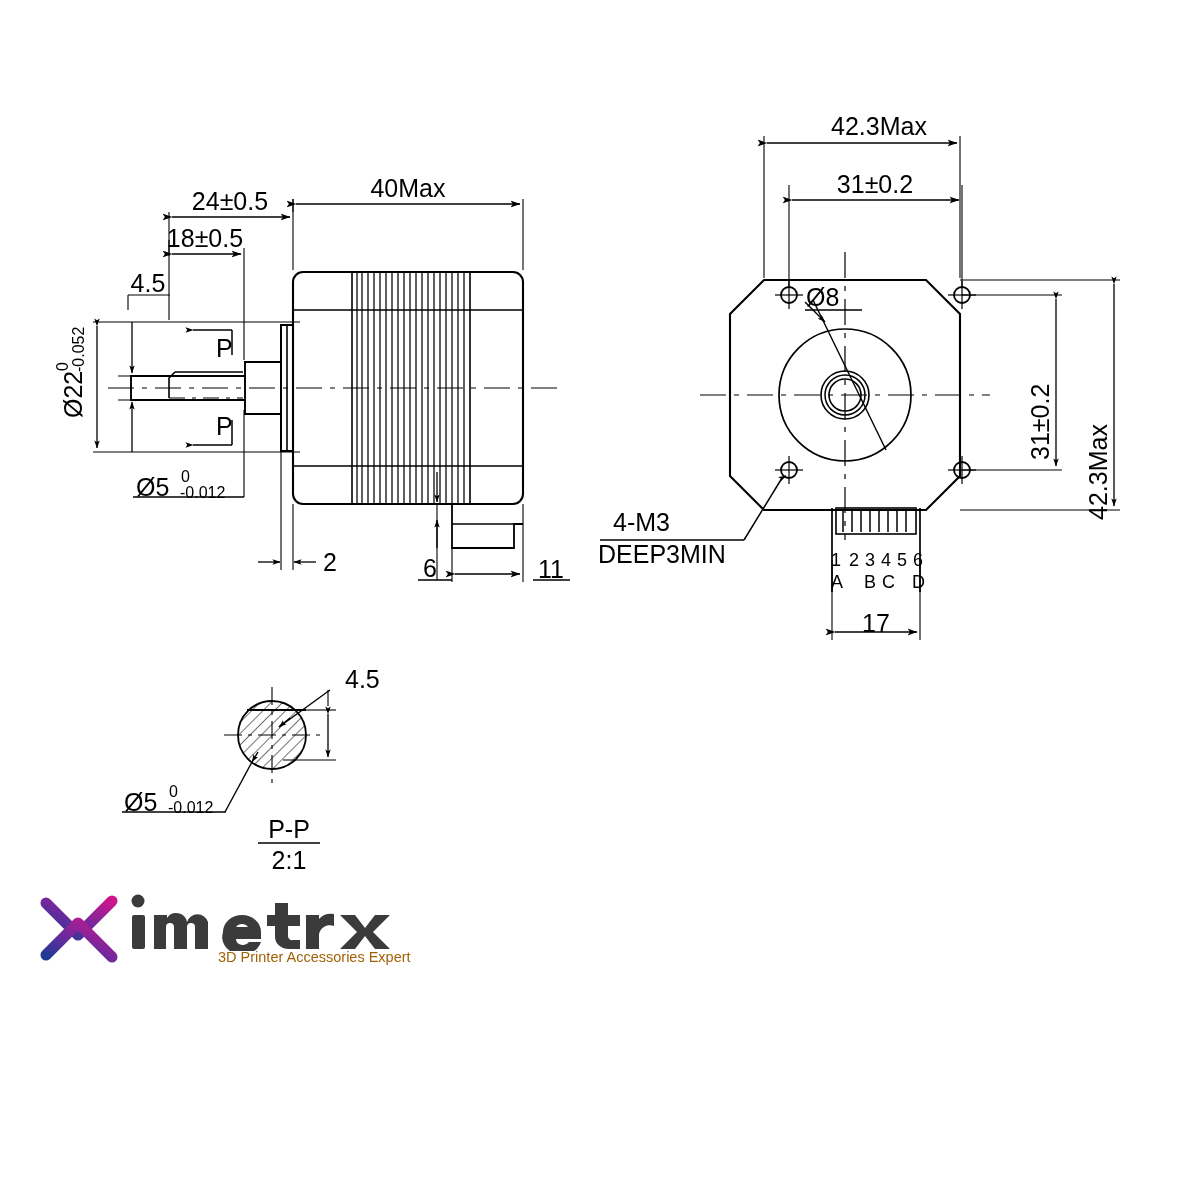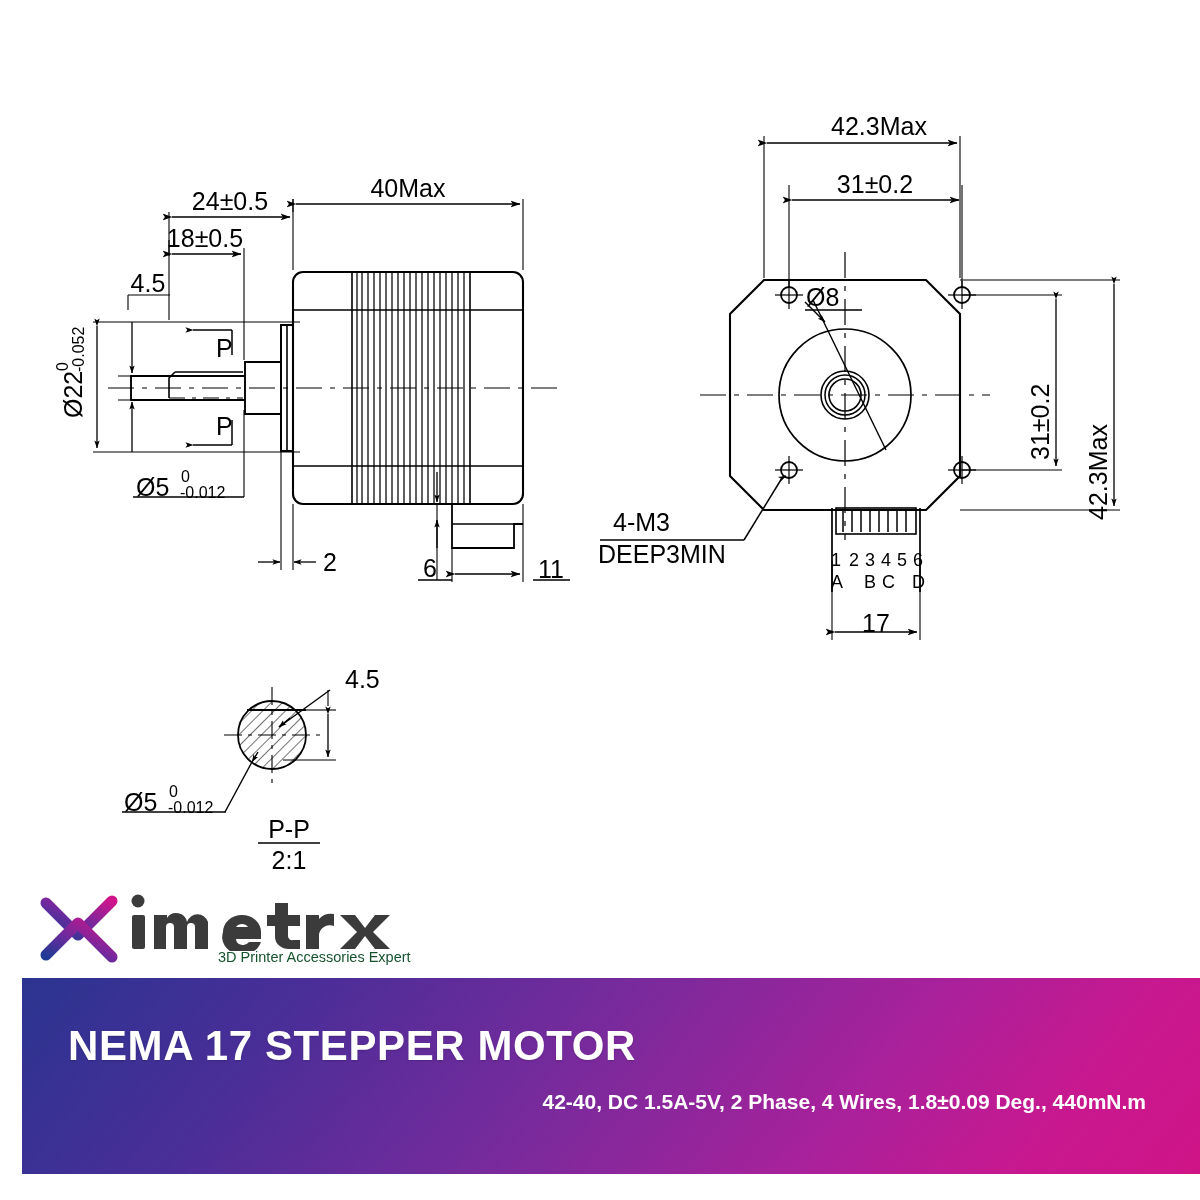--- a/index.html
+++ b/index.html
@@ -33,21 +33,21 @@
     color:#fff;font-size:21px;font-weight:bold;
     font-family:"Liberation Sans", sans-serif;
   }
 
   
   #logo{position:absolute;left:38px;top:893px;width:380px;height:80px;}
   #logo-mark{position:absolute;left:0;top:0;width:82px;height:72px;}
   #logo-word{position:absolute;left:90px;top:-2px;width:290px;height:60px;}
   #logo-tag{
     position:absolute;left:180px;top:56px;
-    font-size:14.5px;color:#14532d;font-family:"Liberation Sans", sans-serif;
+    font-size:14.5px;color:#a16207;font-family:"Liberation Sans", sans-serif;
     white-space:nowrap;
   }
 </style>
 </head>
 <body>
 
 <div id="stage">
 
   <svg class="draw" viewBox="0 0 1200 1200">
     <defs>
@@ -347,18 +347,14 @@
 
         <path d="M178,58 V24 h13 v4 a15,13 0 0 1 15,-5 v12 a11,10 0 0 0 -15,9 V58 z"></path>
 
         <path d="M212,24 h15 l10,13 l10,-13 h15 l-17,17 l17,17 h-15 l-10,-13 l-10,13 h-15 l17,-17 z"></path>
       </g>
     </svg>
 
     <div id="logo-tag">3D Printer Accessories Expert</div>
   </div>
 
-  <div id="banner">
-    <div id="banner-title">NEMA 17 STEPPER MOTOR</div>
-    <div id="banner-sub">42-40, DC 1.5A-5V, 2 Phase, 4 Wires, 1.8±0.09 Deg., 440mN.m</div>
-  </div>
 
 </div>
 
 </body></html>

